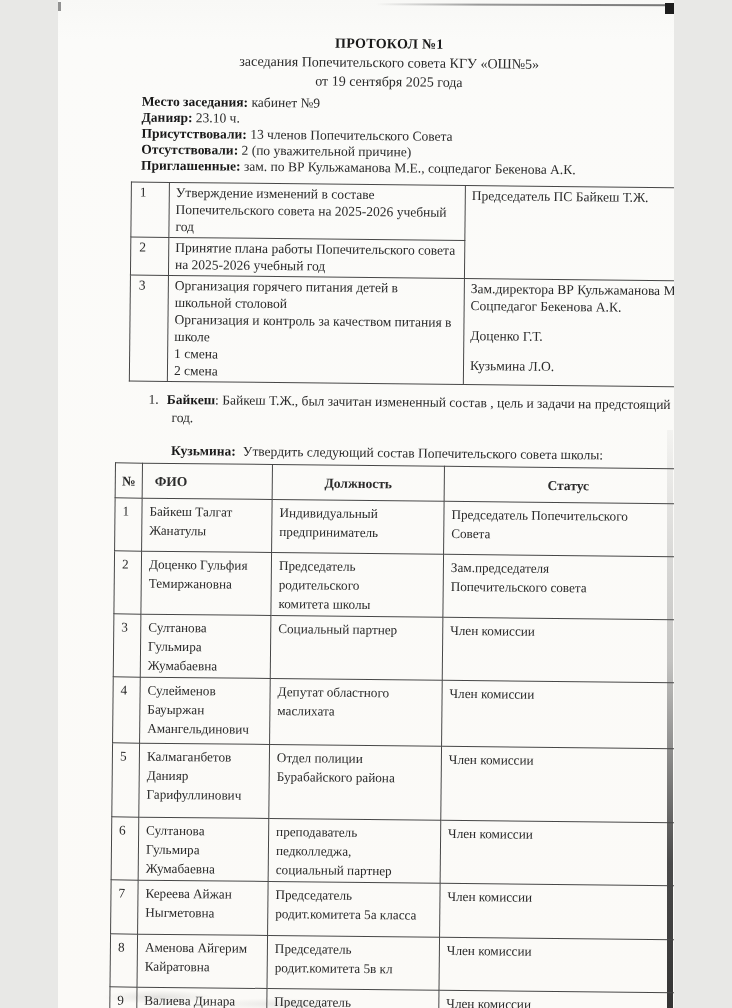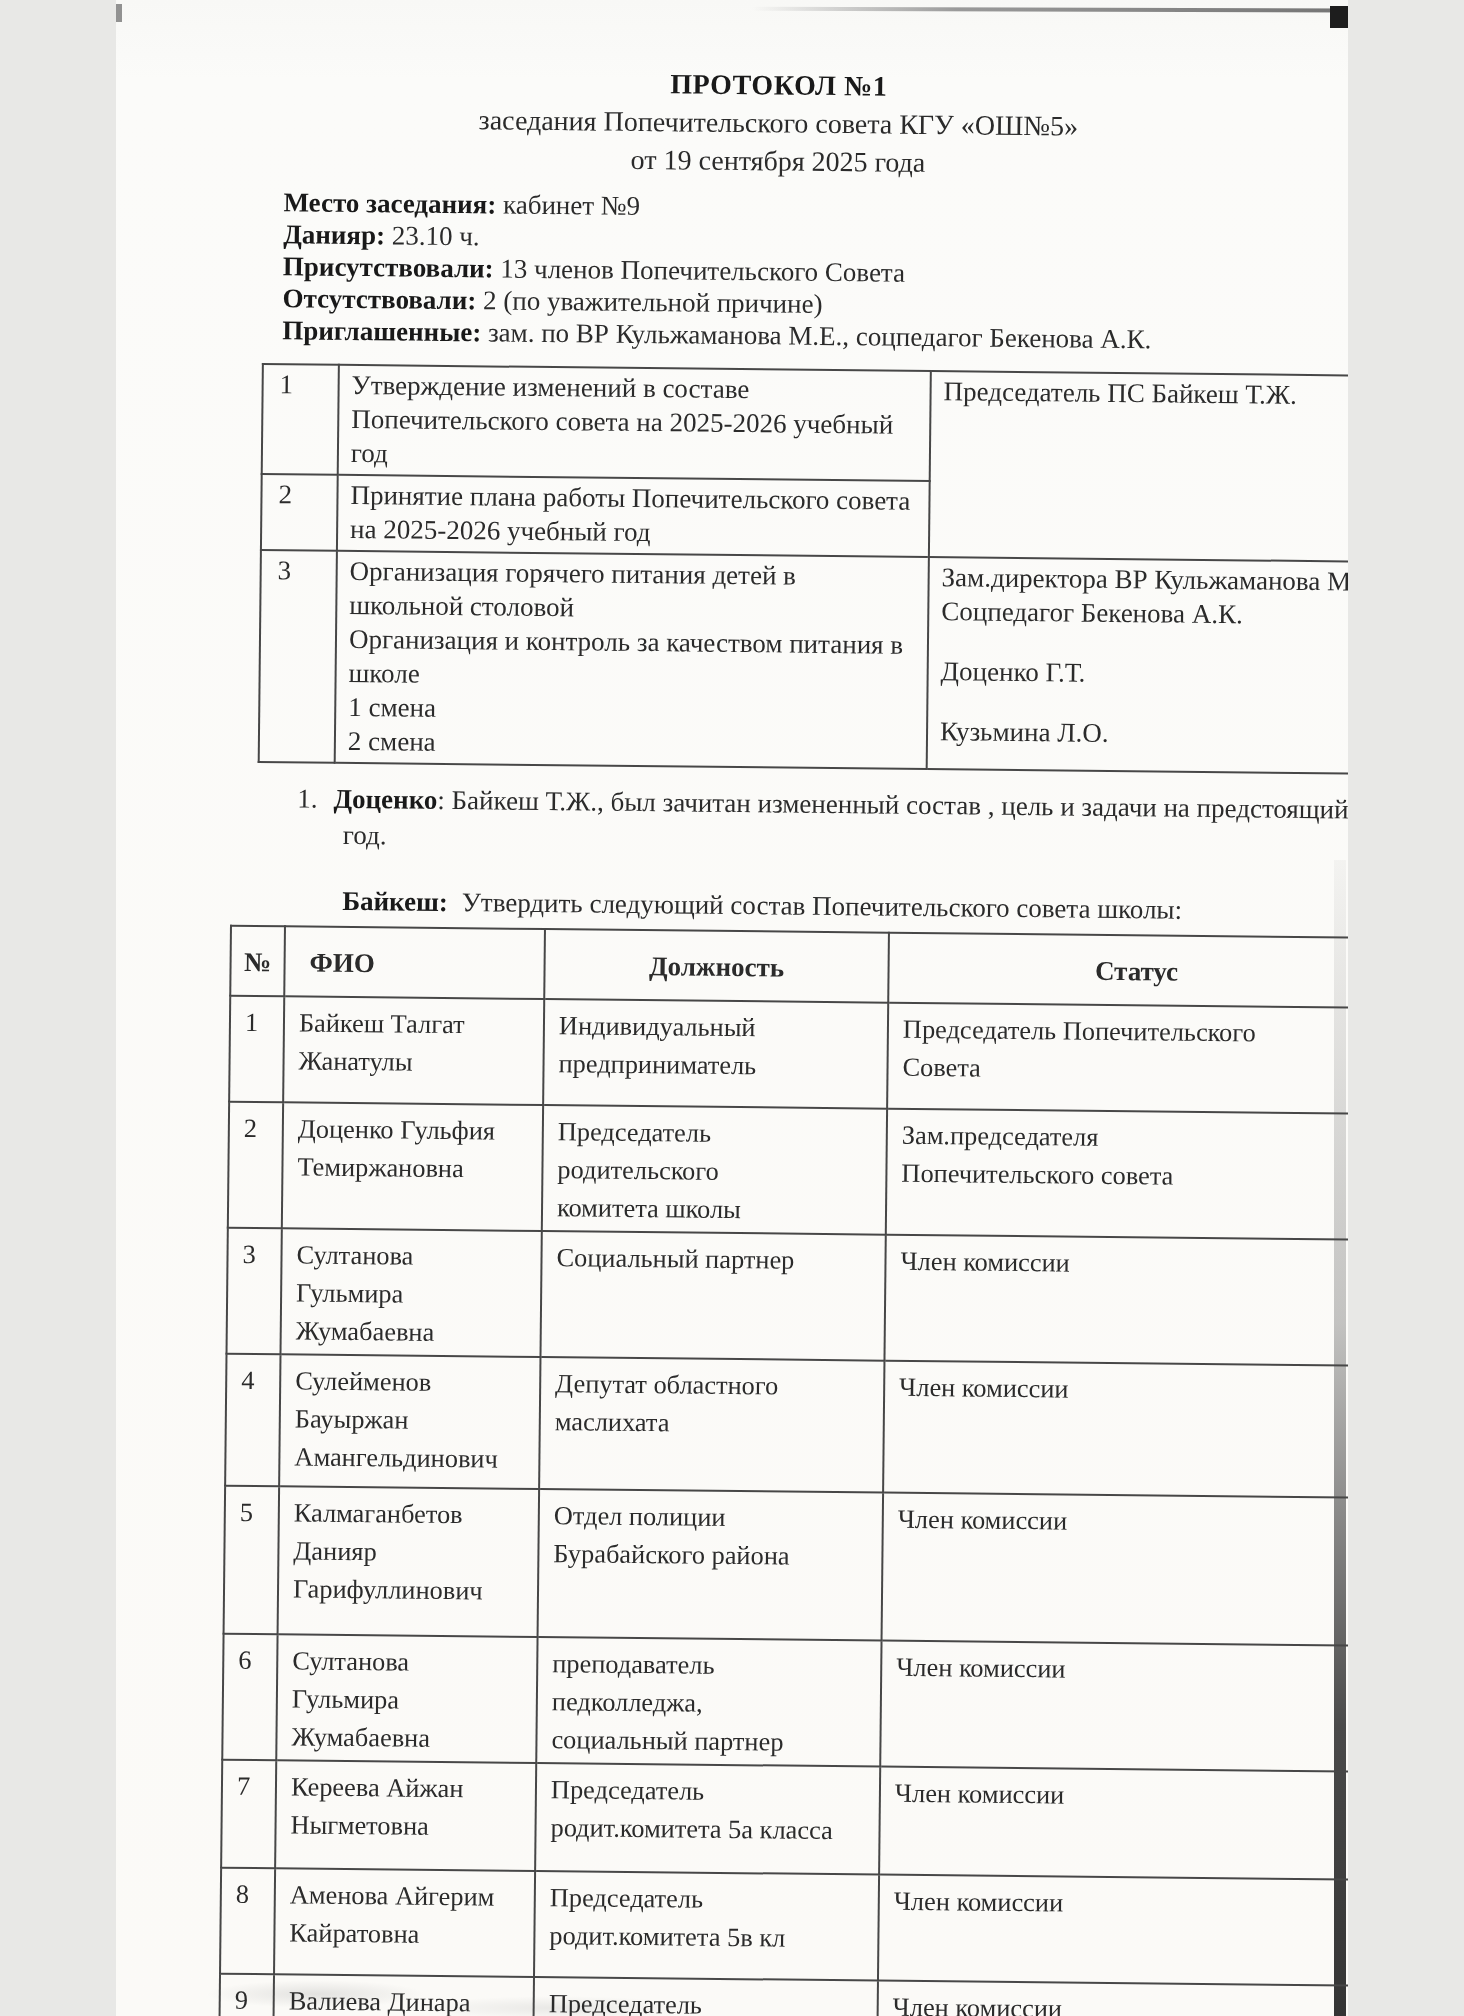--- a/index.html
+++ b/index.html
@@ -120,25 +120,25 @@
           <div>Зам.директора ВР Кульжаманова М.Е.</div>
           <div>Соцпедагог Бекенова А.К.</div>
           <div>Доценко Г.Т.</div>
           <div>Кузьмина Л.О.</div>
         </td>
       </tr>
     </tbody>
       </table>
 
     <div class="para listened">
-      <span class="num">1.</span><span class="b">Доценко</span><span>: Байкеш Т.Ж., был зачитан измененный состав , цель и задачи на предстоящий учебный год.</span>
+      <span class="num">1.</span><span class="b">Байкеш</span><span>: Байкеш Т.Ж., был зачитан измененный состав , цель и задачи на предстоящий учебный год.</span>
     </div>
 
     <div class="para decision">
-      <span class="b">Байкеш:</span><span>Утвердить следующий состав Попечительского совета школы:</span>
+      <span class="b">Кузьмина:</span><span>Утвердить следующий состав Попечительского совета школы:</span>
     </div>
 
     <table class="t2">
       <colgroup>
           <col style="width:27px">
           <col style="width:130px">
           <col style="width:172px">
           <col style="width:248px">
         </colgroup>
       <tbody>

